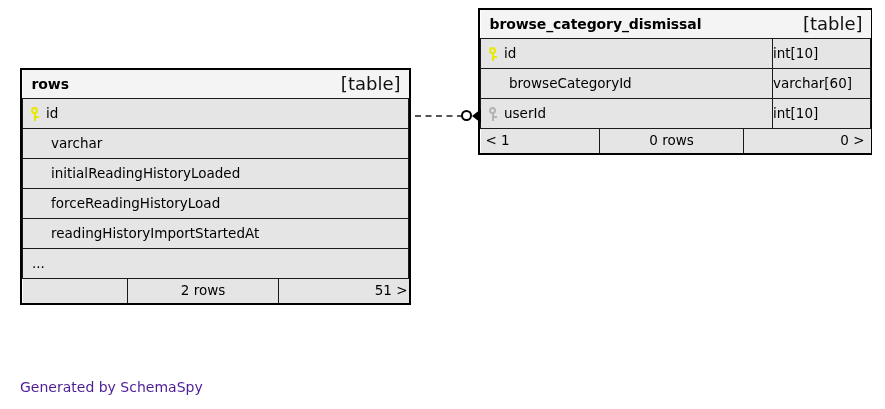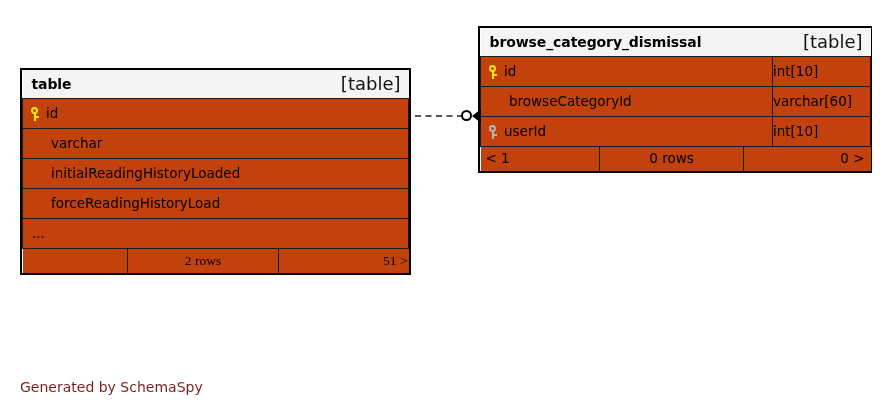--- a/index.html
+++ b/index.html
@@ -28,21 +28,21 @@
     width: 100%;
     table-layout: fixed;
   }
   .entity-table td {
     border: 1px solid #1a1a1a;
     padding: 0;
     vertical-align: middle;
     font-size: 13.5px;
     line-height: 1;
     height: 29px;
-    background: #c2410c;
+    background: #e5e5e5;
     overflow: hidden;
     white-space: nowrap;
   }
 
   
   .hdr td {
     background: #f4f4f4;
     border-top: none;
     border-left: none;
     border-right: none;
@@ -165,36 +165,36 @@
     border-bottom: 7px solid transparent;
     border-right: 9px solid #000000;
   }
 
   
   .caption {
     position: absolute;
     left: 20px;
     top: 379px;
     font-size: 14px;
-    color: #7f1d1d;
+    color: #4c1d95;
   }
 </style>
 </head>
 <body>
 
 <div class="entity" id="entity-user" style="left:20px; top:68px; width:391px;">
   <table class="entity-table">
     <colgroup>
         <col style="width:100%">
       </colgroup>
     <tbody>
       <tr class="hdr">
         <td>
           <div class="hdr-inner">
-            <span class="tbl-name">table</span>
+            <span class="tbl-name">rows</span>
             <span class="tbl-kind">[table]</span>
           </div>
         </td>
       </tr>
 
       <tr>
         <td class="col-cell">
           <div class="col-inner">
             <span class="keyicon key-pk">
               <span class="head"></span>
@@ -225,52 +225,59 @@
 
 
       <tr>
         <td class="col-cell">
           <div class="col-inner">
             <span class="col-name indent">forceReadingHistoryLoad</span>
           </div>
         </td>
       </tr>
 
+      <tr>
+        <td class="col-cell">
+          <div class="col-inner">
+            <span class="col-name indent">readingHistoryImportStartedAt</span>
+          </div>
+        </td>
+      </tr>
 
       <tr>
         <td class="col-cell">
           <div class="col-inner">
             <span class="col-name noindent">...</span>
           </div>
         </td>
       </tr>
 
       <tr class="ftr">
         <td style="padding:0;border-left:none;border-right:none;border-bottom:none;">
-          <table class="entity-table" style="border:none;font-family:Liberation Serif, serif;">
+          <table class="entity-table" style="border:none;">
             <colgroup>
               <col style="width:105px">
                 <col style="width:151px">
                 <col style="width:135px">
             </colgroup>
             <tbody>
               <tr>
                 <td class="f-left" style="border-top:none;border-bottom:none;"></td>
                 <td class="f-mid" style="border-top:none;border-bottom:none;">2 rows</td>
                 <td class="f-right" style="border-top:none;border-bottom:none;">51 &gt;</td>
               </tr>
             </tbody>
           </table>
         </td>
       </tr>
     </tbody>
   </table>
 </div>
 
-<div class="entity" id="entity-bcd" style="left:478px; top:26px; width:394px;">
+<div class="entity" id="entity-bcd" style="left:478px; top:8px; width:394px;">
   <table class="entity-table">
     <colgroup>
         <col style="width:292px">
         <col style="width:98px">
       </colgroup>
     <tbody>
       <tr class="hdr">
         <td colspan="2">
           <div class="hdr-inner">
             <span class="tbl-name">browse_category_dismissal</span>

